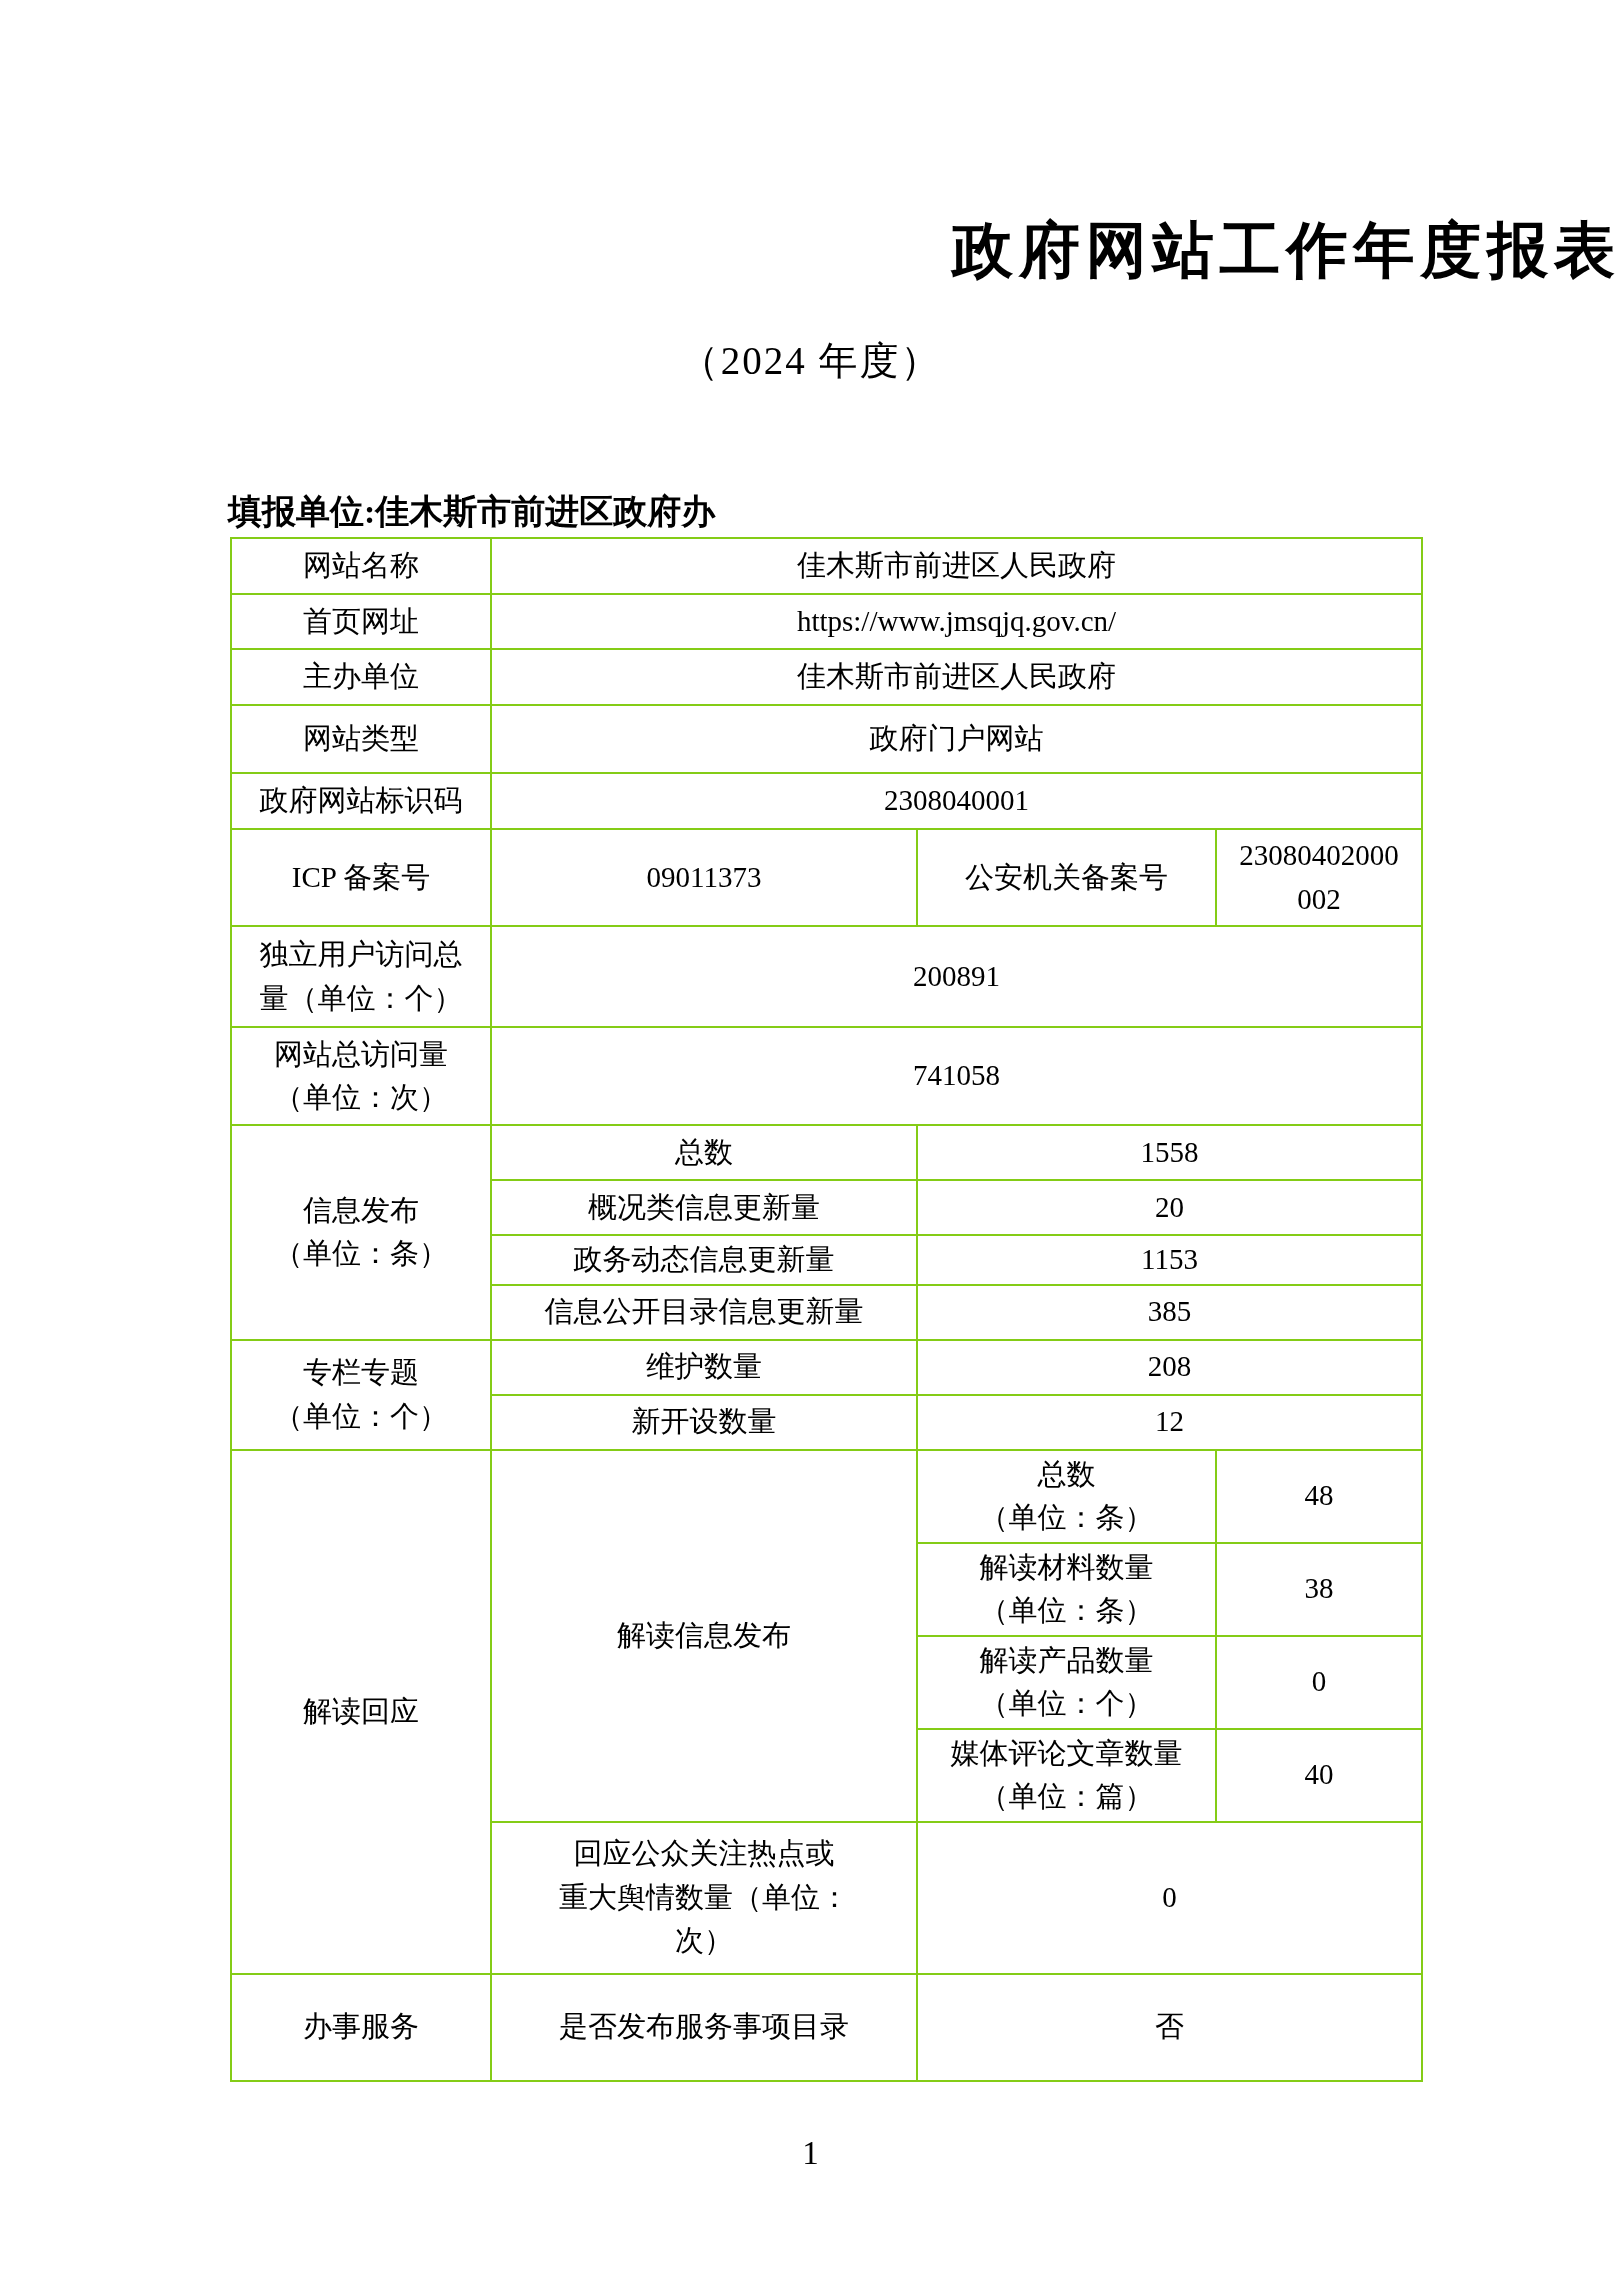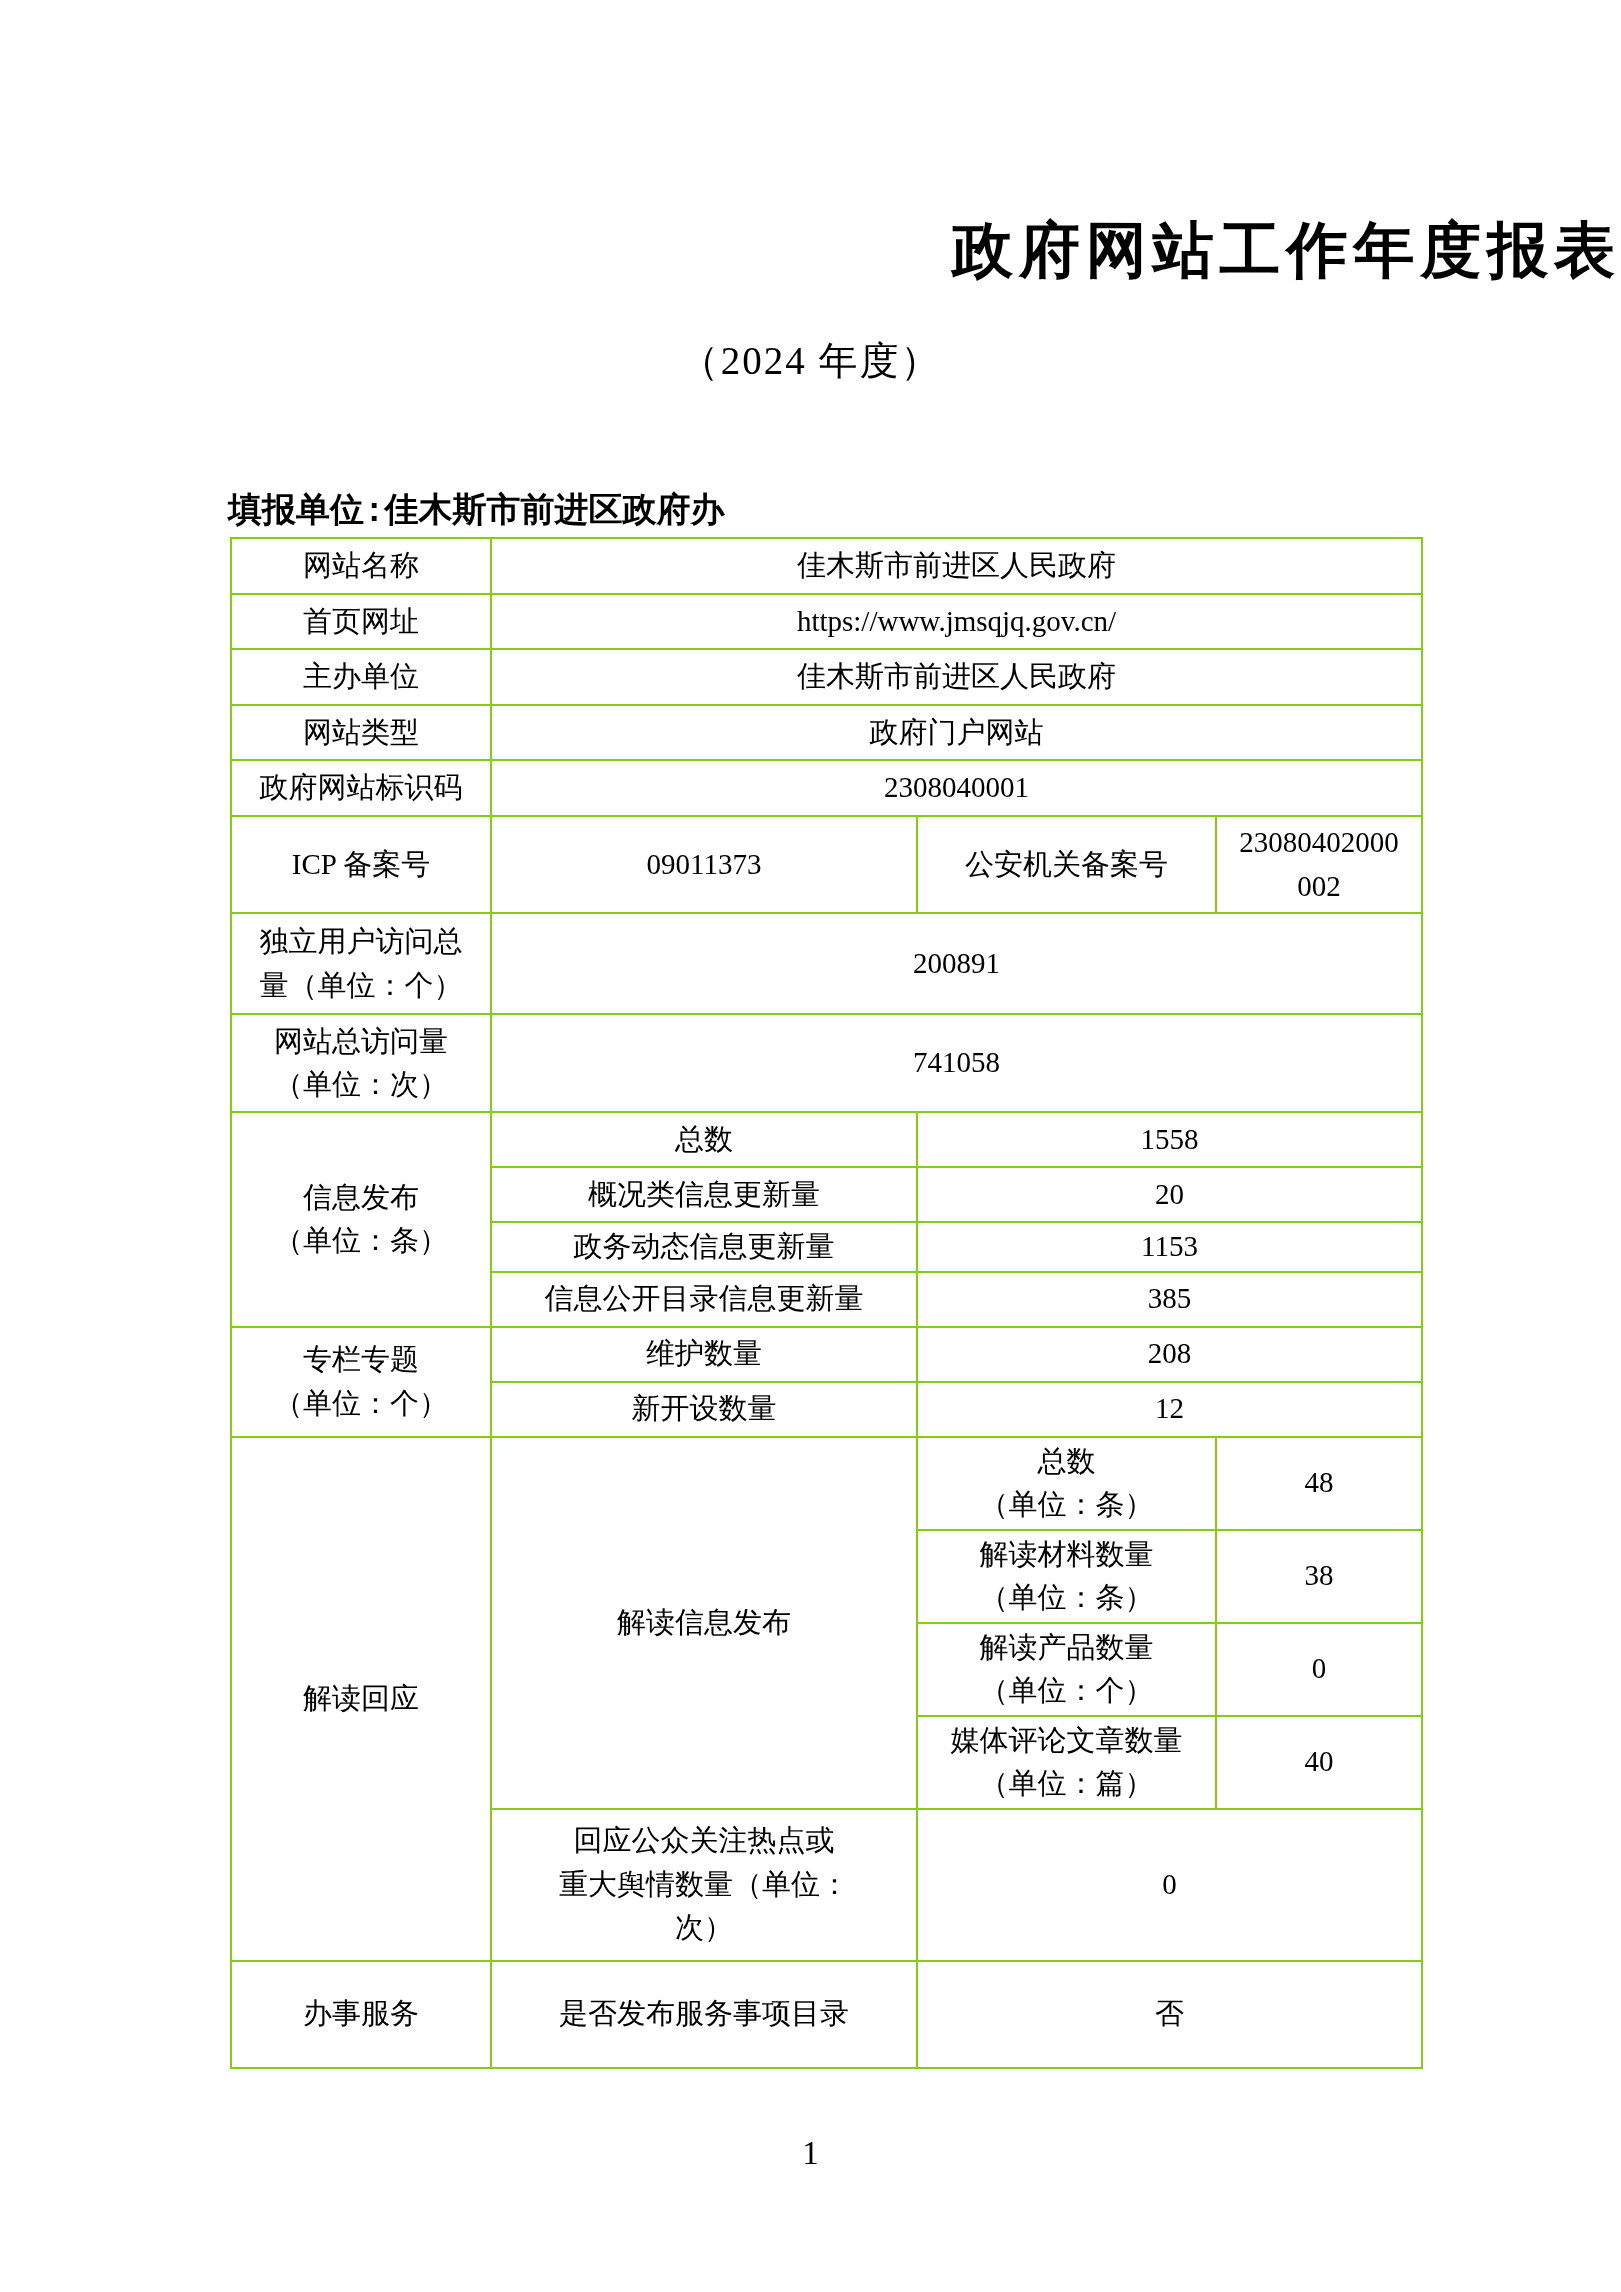--- a/index.html
+++ b/index.html
@@ -33,21 +33,21 @@
     width: 100%;
     text-align: center;
     font-size: 39px;
     line-height: 1;
     letter-spacing: 2px;
   }
   .report-unit {
     position: absolute;
     top: 492px;
     left: 228px;
-    font-family: Liberation Mono, monospace;
+    font-family: Liberation Serif, serif;
     font-weight: bold;
     font-size: 34px;
     line-height: 1.2;
   }
   table.report-table {
     position: absolute;
     left: 230px;
     top: 537px;
     width: 1191px;
     border-collapse: collapse;
@@ -99,21 +99,21 @@
       <td colspan="3">佳木斯市前进区人民政府</td>
     </tr>
     <tr style="height:55px">
       <td>首页网址</td>
       <td colspan="3">https://www.jmsqjq.gov.cn/</td>
     </tr>
     <tr style="height:56px">
       <td>主办单位</td>
       <td colspan="3">佳木斯市前进区人民政府</td>
     </tr>
-    <tr style="height:55px">
+    <tr style="height:68px">
       <td>网站类型</td>
       <td colspan="3">政府门户网站</td>
     </tr>
     <tr style="height:56px">
       <td>政府网站标识码</td>
       <td colspan="3">2308040001</td>
     </tr>
     <tr class="sec" style="height:97px">
       <td>ICP 备案号</td>
       <td>09011373</td>

